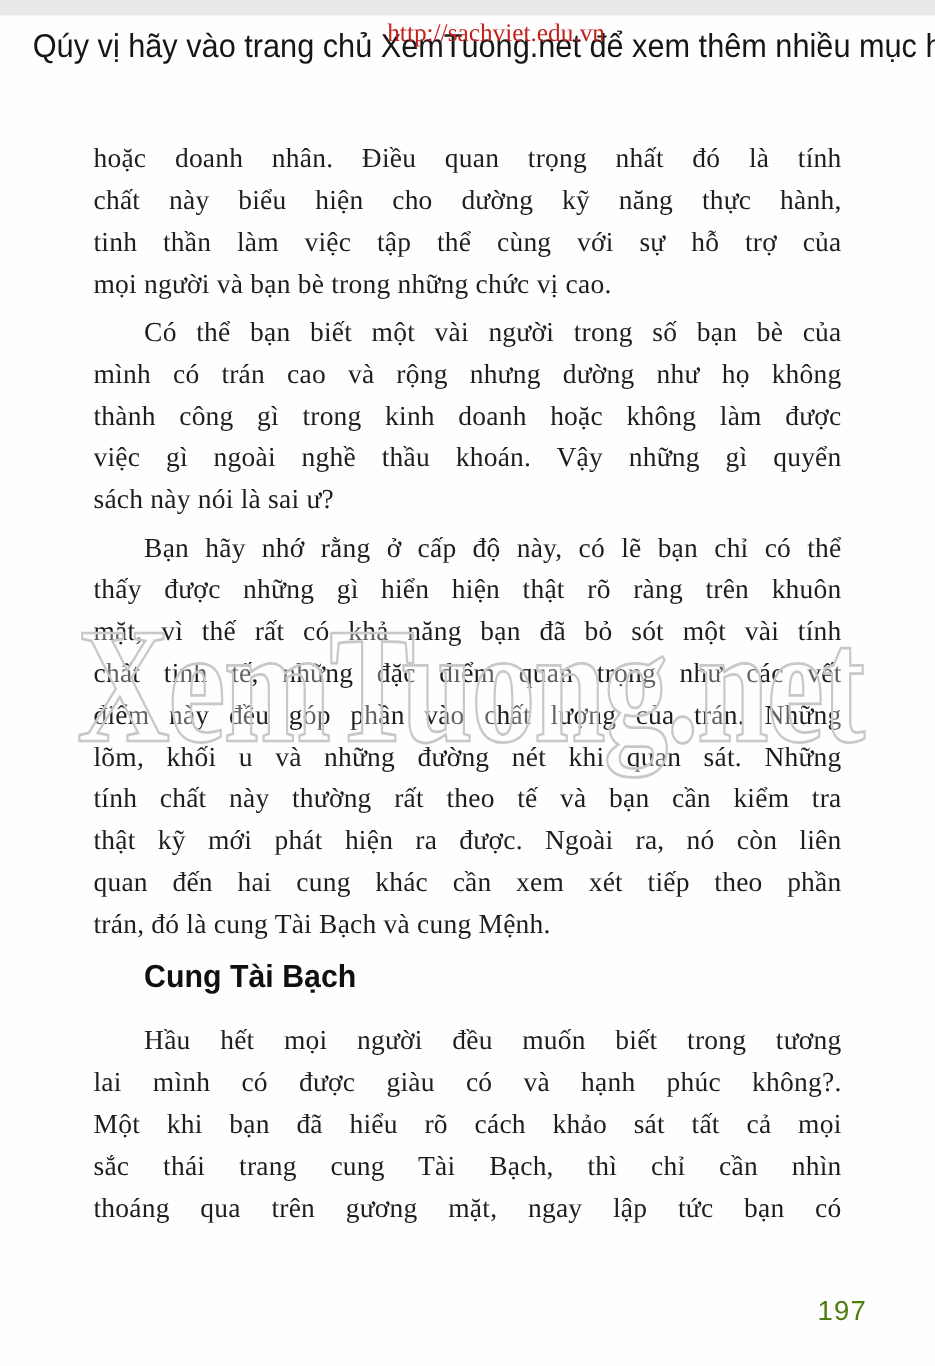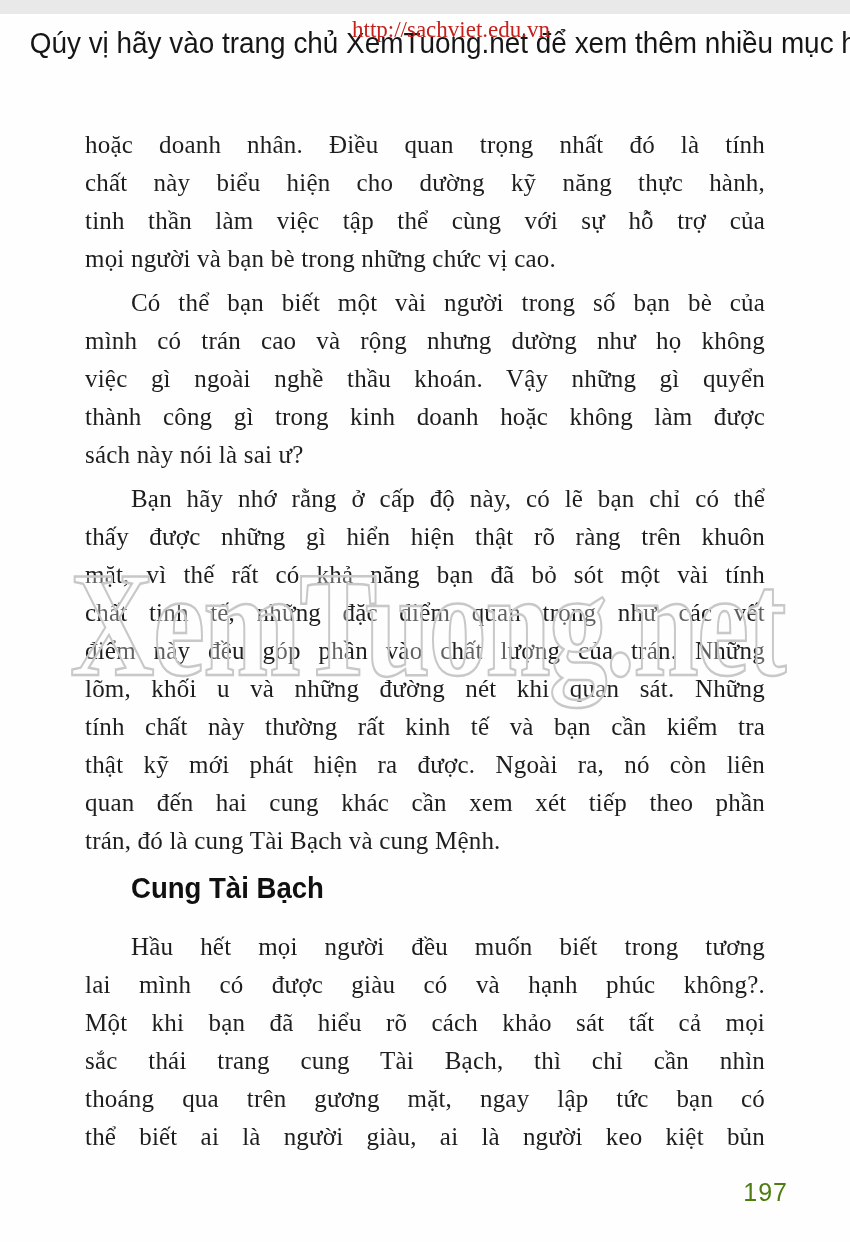--- a/index.html
+++ b/index.html
@@ -97,44 +97,43 @@
   <div class="text-block" id="text-block">
       <div class="para">
         <div class="line">hoặc doanh nhân. Điều quan trọng nhất đó là tính</div>
         <div class="line">chất này biểu hiện cho dường kỹ năng thực hành,</div>
         <div class="line">tinh thần làm việc tập thể cùng với sự hỗ trợ của</div>
         <div class="line last">mọi người và bạn bè trong những chức vị cao.</div>
       </div>
       <div class="para">
         <div class="line indent">Có thể bạn biết một vài người trong số bạn bè của</div>
         <div class="line">mình có trán cao và rộng nhưng dường như họ không</div>
+        <div class="line">thành công gì trong kinh doanh hoặc không làm được</div>
         <div class="line">việc gì ngoài nghề thầu khoán. Vậy những gì quyển</div>
-        <div class="line">thành công gì trong kinh doanh hoặc không làm được</div>
         <div class="line last">sách này nói là sai ư?</div>
       </div>
       <div class="para">
         <div class="line indent">Bạn hãy nhớ rằng ở cấp độ này, có lẽ bạn chỉ có thể</div>
         <div class="line">thấy được những gì hiển hiện thật rõ ràng trên khuôn</div>
         <div class="line">mặt, vì thế rất có khả năng bạn đã bỏ sót một vài tính</div>
         <div class="line">chất tinh tế, những đặc điểm quan trọng như các vết</div>
         <div class="line">điểm này đều góp phần vào chất lượng của trán. Những</div>
         <div class="line">lõm, khối u và những đường nét khi quan sát. Những</div>
-        <div class="line">tính chất này thường rất kinh tế và bạn cần kiểm tra</div>
+        <div class="line">tính chất này thường rất theo tế và bạn cần kiểm tra</div>
         <div class="line">thật kỹ mới phát hiện ra được. Ngoài ra, nó còn liên</div>
         <div class="line">quan đến hai cung khác cần xem xét tiếp theo phần</div>
         <div class="line last">trán, đó là cung Tài Bạch và cung Mệnh.</div>
       </div>
       <div class="heading">Cung Tài Bạch</div>
       <div class="para">
         <div class="line indent">Hầu hết mọi người đều muốn biết trong tương</div>
         <div class="line">lai mình có được giàu có và hạnh phúc không?.</div>
         <div class="line">Một khi bạn đã hiểu rõ cách khảo sát tất cả mọi</div>
         <div class="line">sắc thái trang cung Tài Bạch, thì chỉ cần nhìn</div>
         <div class="line">thoáng qua trên gương mặt, ngay lập tức bạn có</div>
-        <div class="line">thể biết ai là người giàu, ai là người keo kiệt bủn</div>
       </div>
     </div>
 
   <div class="watermark">XemTuong.net</div>
 
   <div class="page-number">197</div>
 
 </div>
 
 </body></html>

